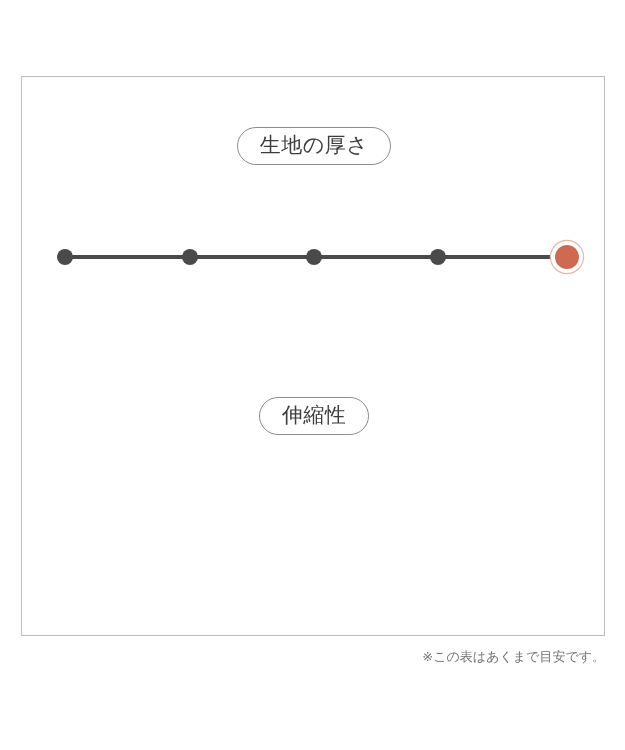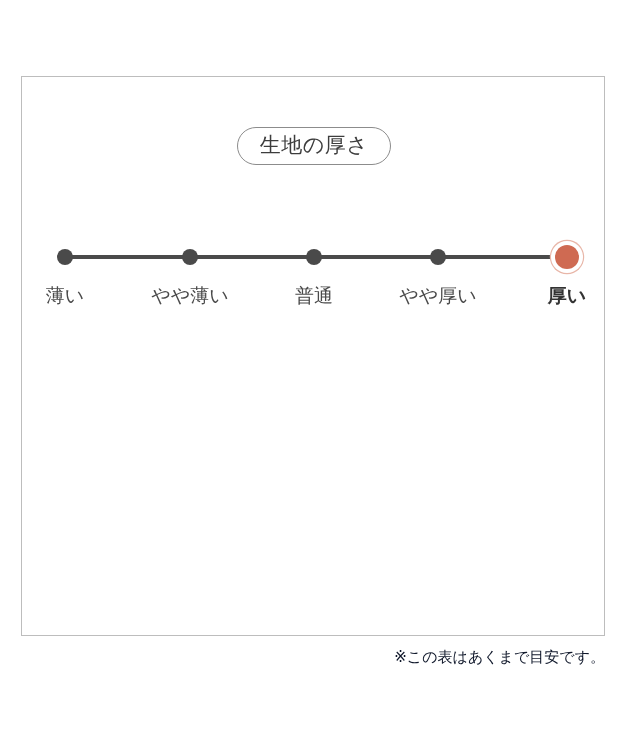--- a/index.html
+++ b/index.html
@@ -112,22 +112,22 @@
   .label.active {
     font-weight: bold;
     color: #333333;
   }
 
   
   .note {
     position: absolute;
     right: 20px;
     top: 648px;
-    font-size: 15px;
-    color: #0f172a;
+    font-size: 13px;
+    color: #737373;
     white-space: nowrap;
   }
 </style>
 </head>
 <body>
 
 <div class="canvas">
 
   <div class="frame">
 
@@ -139,28 +139,24 @@
       <div class="track" style="left:43px; width:502px;"></div>
 
       <div class="dots">
         <div class="dot" style="left:43px;"></div>
         <div class="dot" style="left:168px;"></div>
         <div class="dot" style="left:292px;"></div>
         <div class="dot" style="left:416px;"></div>
         <div class="dot active" style="left:545px;"></div>
       </div>
 
-      <div class="labels">
-        <div class="label" style="left:43px;">薄い</div>
-        <div class="label" style="left:168px;">やや薄い</div>
-        <div class="label" style="left:292px;">普通</div>
-        <div class="label" style="left:416px;">やや厚い</div>
-        <div class="label active" style="left:545px;">厚い</div>
-      </div>
     </div>
 
+    <div class="badge-row" style="top:320px;">
+      <div class="badge">伸縮性</div>
+    </div>
 
 
   </div>
 
   <div class="note">※この表はあくまで目安です。</div>
 
 </div>
 
 </body></html>

